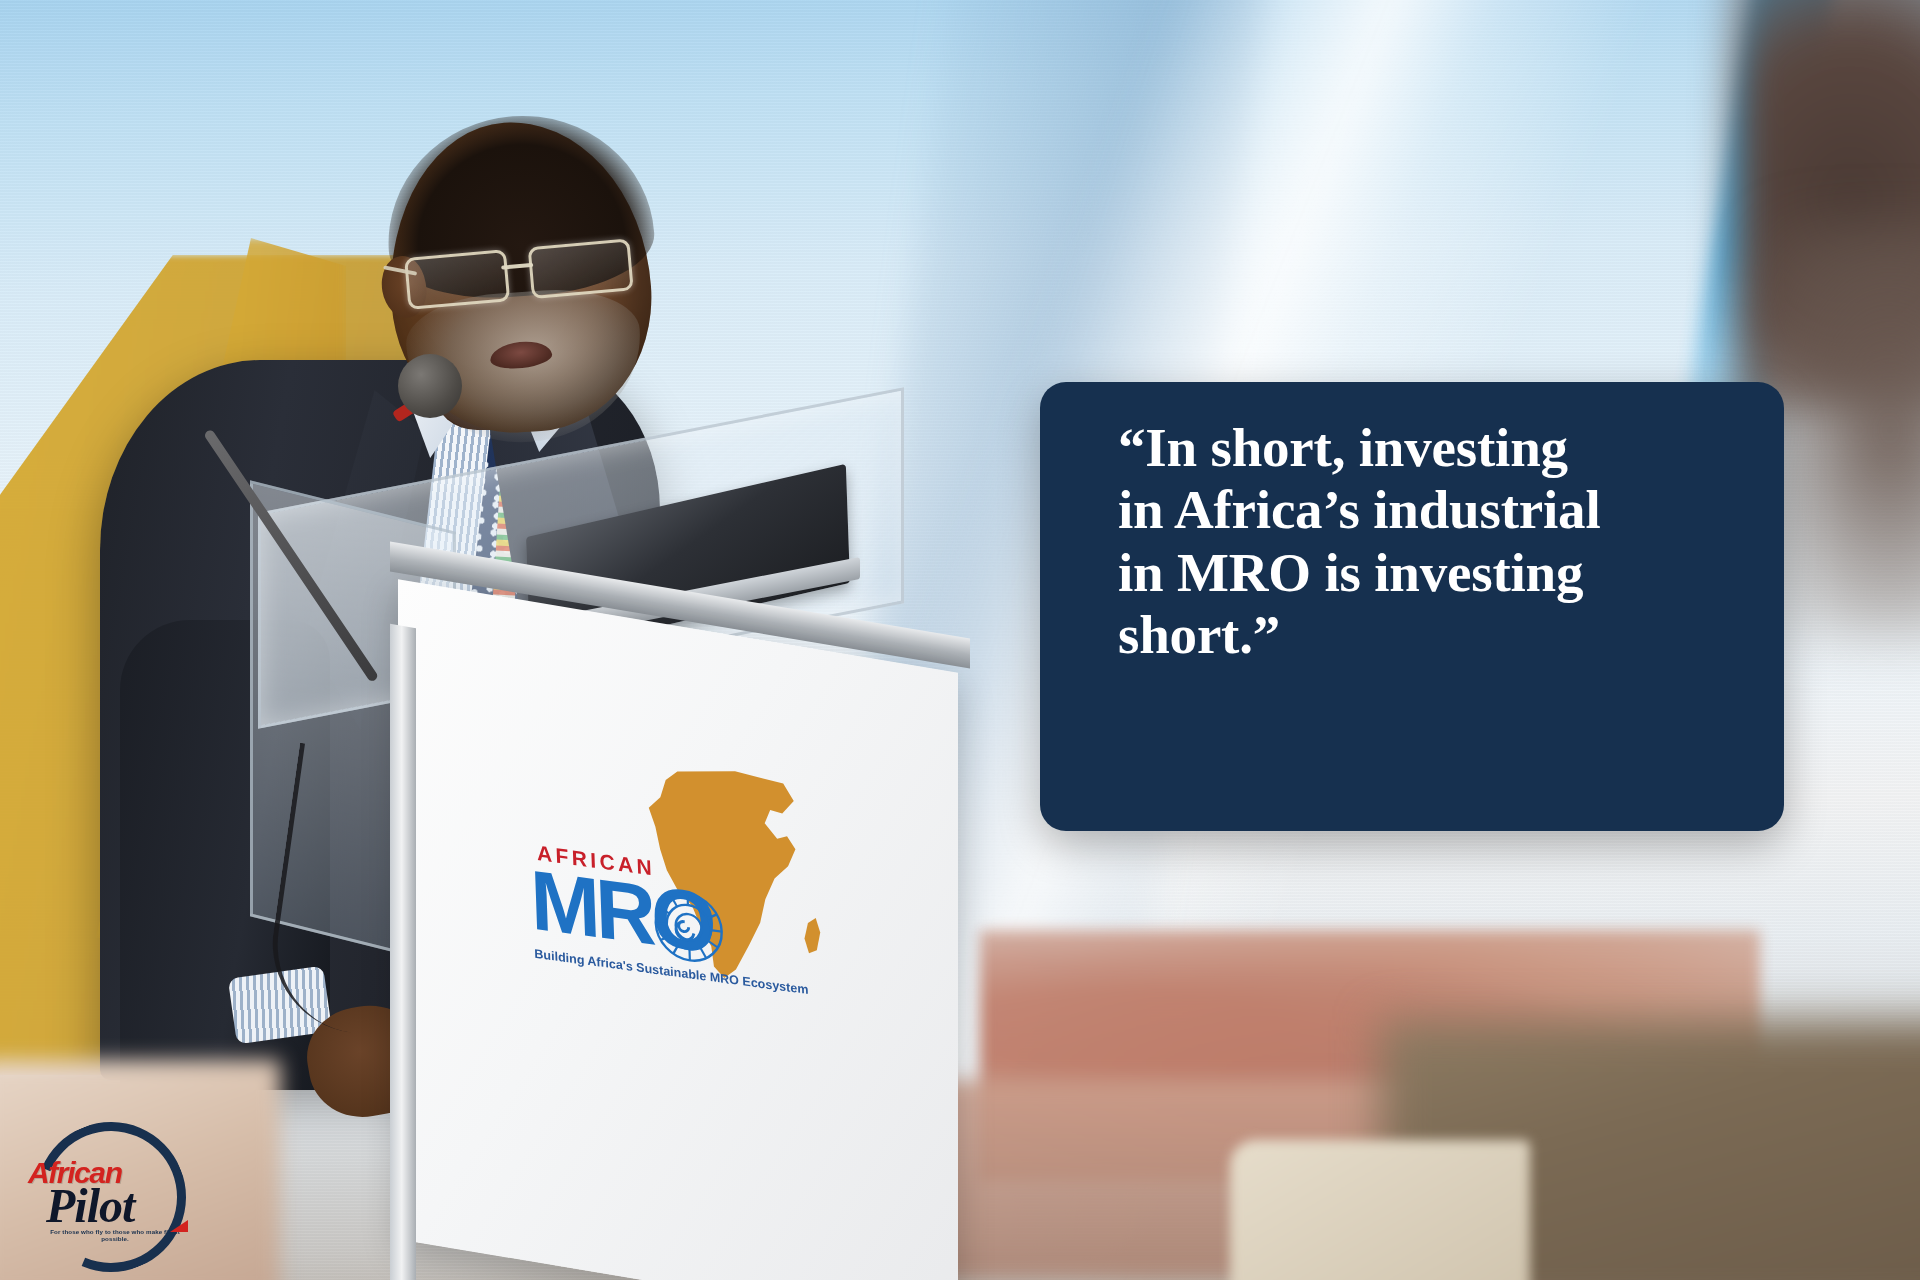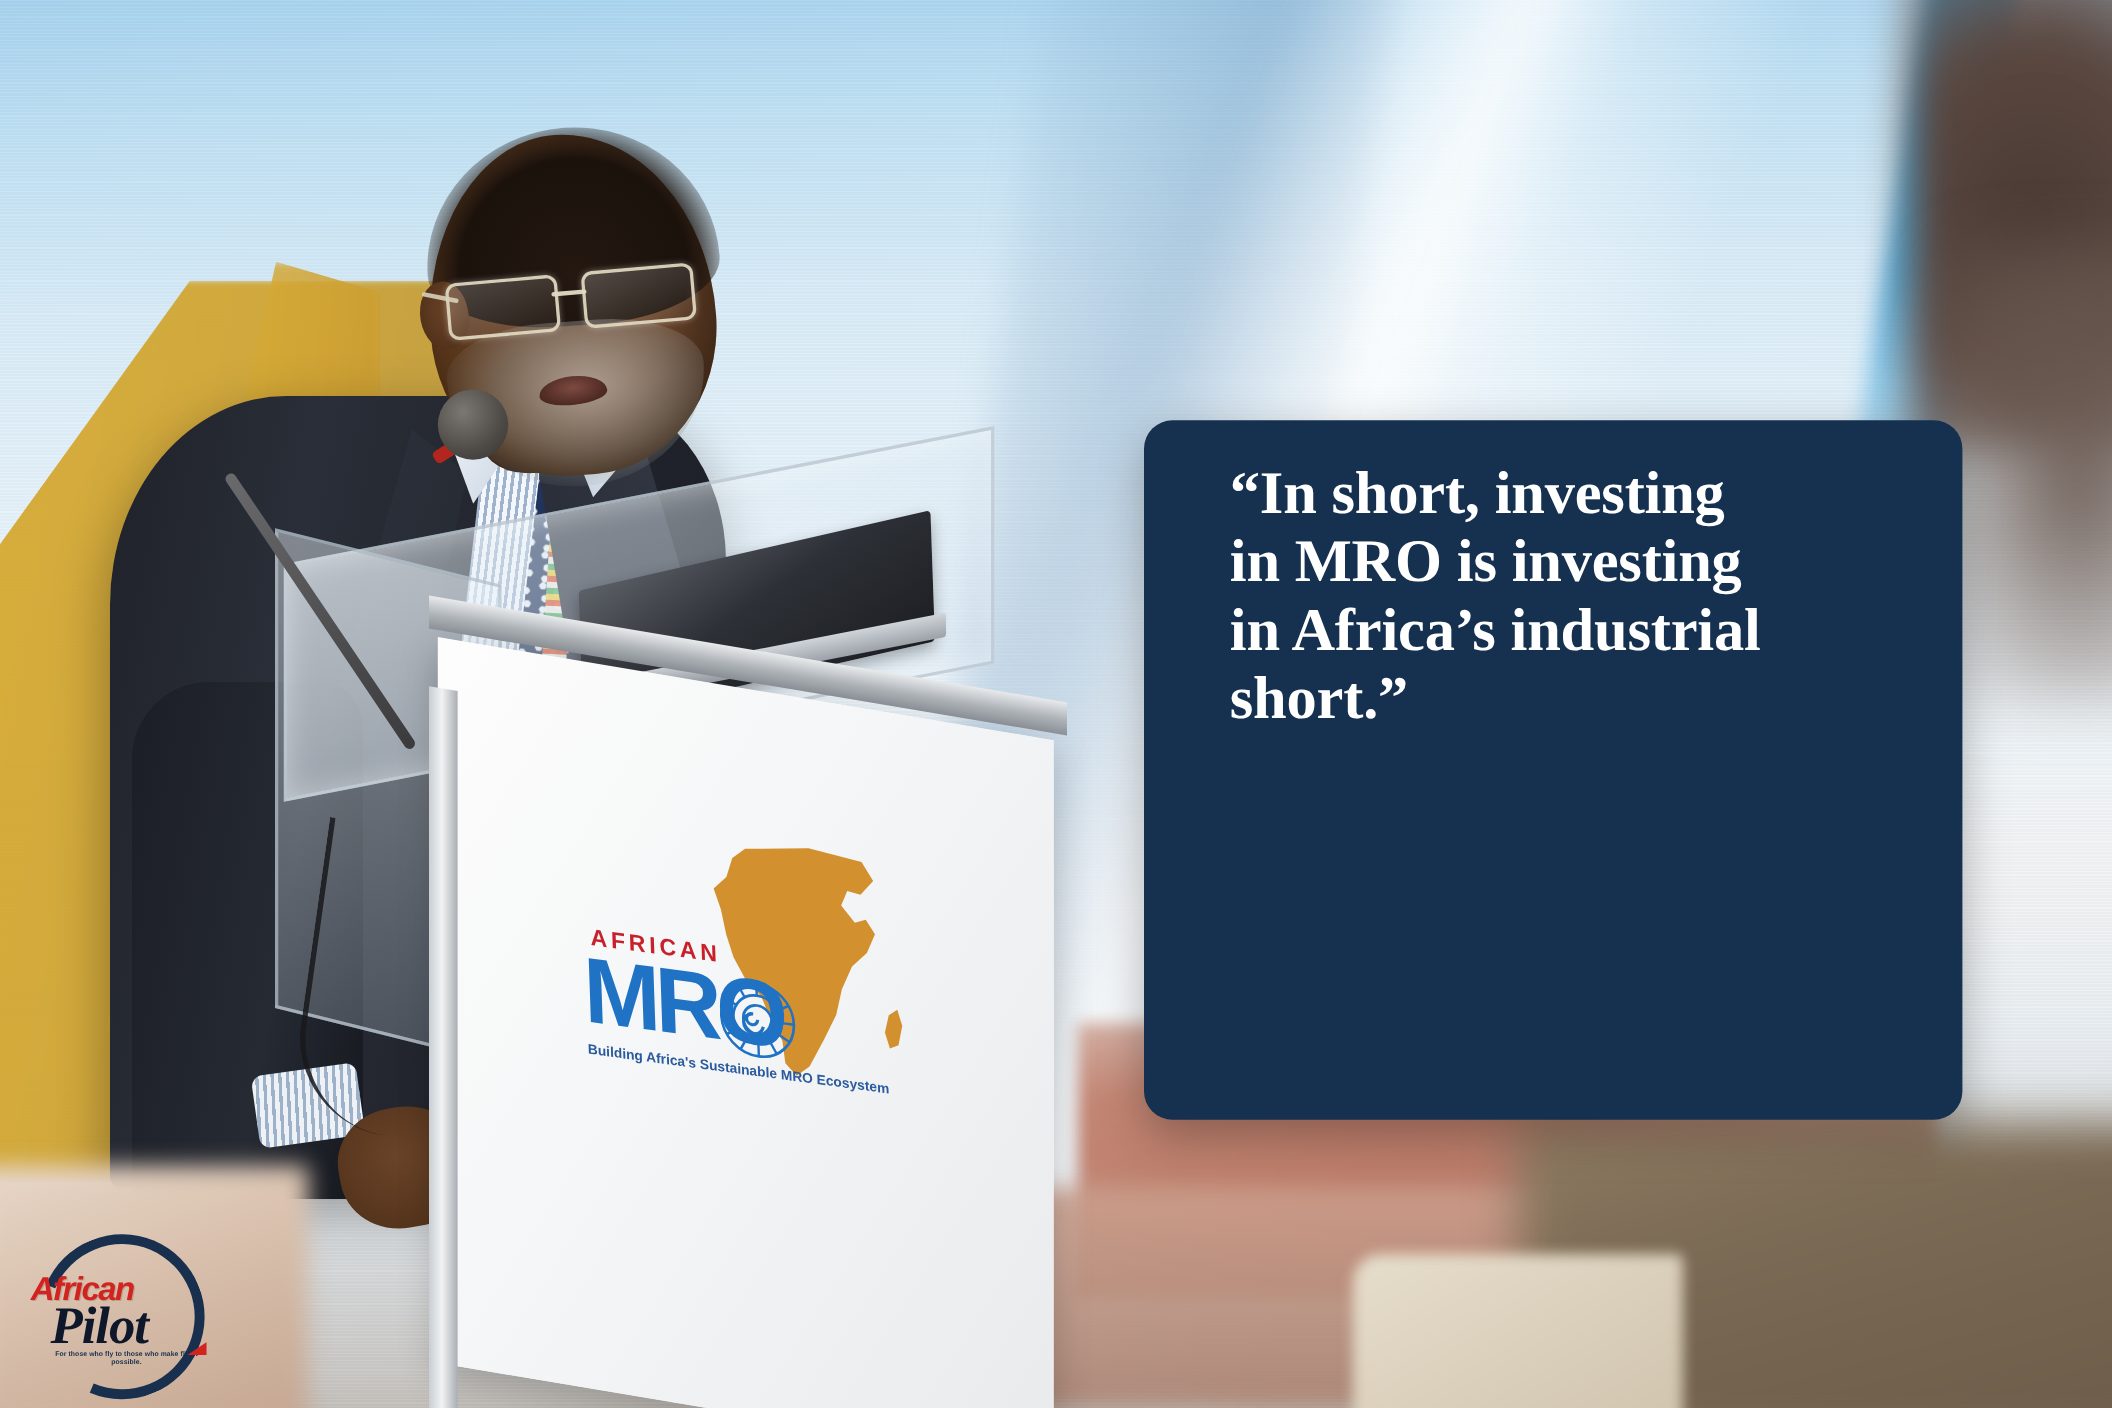--- a/index.html
+++ b/index.html
@@ -325,21 +325,21 @@
   }
   .mro-turbine{position:absolute;left:128px;top:130px;width:80px;height:80px;}
   .mro-tag{
     position:absolute;left:12px;top:210px;
     color:#2a5a9e;font-family:"Liberation Sans",sans-serif;
     font-size:12.5px;font-weight:600;white-space:nowrap;
   }
 
   
   .quote-card{
-    position:absolute;left:1040px;top:382px;width:744px;height:636px;
+    position:absolute;left:1040px;top:382px;width:744px;height:449px;
     background:#16304f;
     border-radius:26px;
     box-shadow:0 14px 42px rgba(0,0,0,.28);
   }
   .quote-text{
     position:absolute;left:78px;top:35px;width:600px;
     color:#ffffff;
     font-family:"Liberation Serif", serif;
     font-weight:700;
     font-size:55px;
@@ -480,22 +480,22 @@
 
   <div class="fg-dark-right"></div>
   <div class="fg-dark-right2"></div>
   <div class="fg-tan"></div>
   <div class="fg-tan2"></div>
   <div class="fg-floor"></div>
 
   <div class="quote-card">
     <div class="quote-text">
       <div>“In short, investing</div>
+      <div>in Africa’s industrial</div>
       <div>in MRO is investing</div>
-      <div>in Africa’s industrial</div>
       <div>short.”</div>
     </div>
   </div>
 
   <div class="ap-logo">
     <div class="ap-ring"></div>
     <div class="ap-african">African</div>
     <div class="ap-pilot">Pilot</div>
     <div class="ap-tag">For those who fly to those who make flight possible.</div>
     <div class="ap-swoosh"></div>

